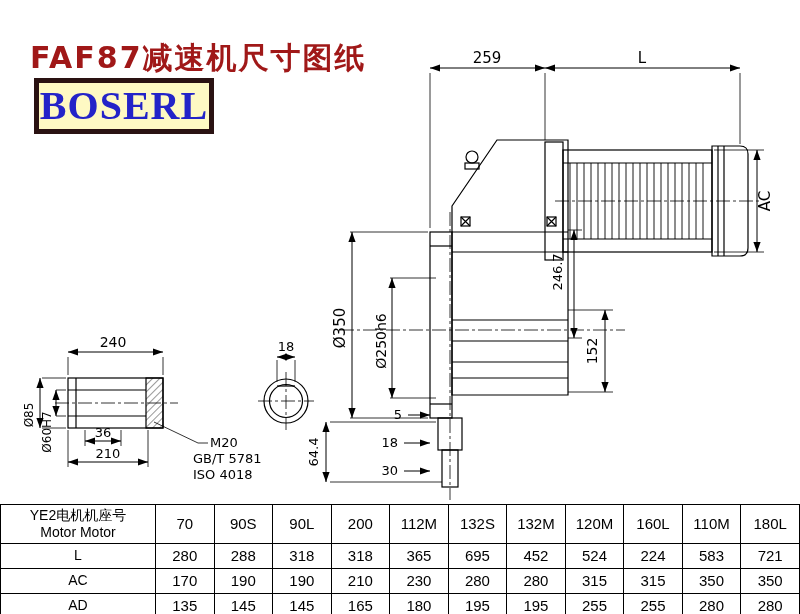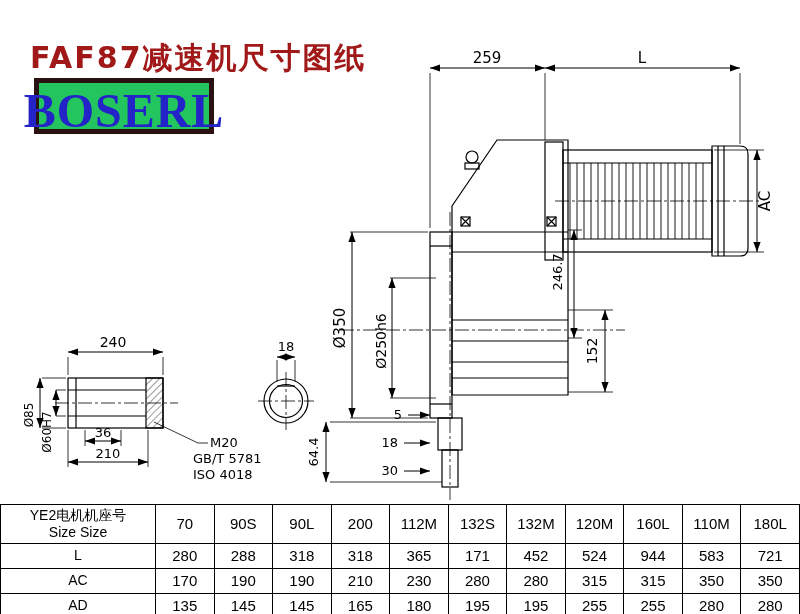--- a/index.html
+++ b/index.html
@@ -1,19 +1,19 @@
 <!DOCTYPE html>
 <html lang="zh" style="--title: #a01818; --logo_text: #2323c8; --logo_border: #2a1212; --line: #000000; --background: #ffffff;"><head>
 <meta charset="utf-8">
 <style>
   html,body{margin:0;padding:0;}
   body{width:800px;height:614px;overflow:hidden;background:var(--background,#fff);}
   .page{position:relative;width:800px;height:614px;background:var(--background,#fff);font-family:"Liberation Sans",sans-serif;}
   .title{position:absolute;top:10px;left:30px;font-size:30px;font-weight:700;letter-spacing:2px;color:var(--title,#a01818);font-family:"DejaVu Sans",sans-serif;margin-top:28px;}
-  .logo{position:absolute;top:78px;left:34px;width:170px;height:46px;border:5px solid var(--logo_border,#2a1212);display:flex;align-items:flex-start;justify-content:center;font-family:"Liberation Serif",serif;font-weight:700;font-size:48px;letter-spacing:1px;color:var(--logo_text,#2323c8);background:#22c55e;}
+  .logo{position:absolute;top:78px;left:34px;width:170px;height:46px;border:5px solid var(--logo_border,#2a1212);display:flex;align-items:flex-end;justify-content:center;font-family:"Liberation Serif",serif;font-weight:700;font-size:40px;letter-spacing:1px;color:var(--logo_text,#2323c8);background:#fef9c3;}
   svg.drawing{position:absolute;top:0;left:0;}
   svg.drawing text{font-family:"DejaVu Sans",sans-serif;fill:#000;font-size:13px;}
   svg.drawing text.big{font-size:15px;}
   svg.drawing text.mid{font-size:14px;}
   svg.drawing text.sm{font-size:12px;}
   .size-table{position:absolute;top:504px;left:0;width:800px;border-collapse:collapse;table-layout:fixed;font-size:15px;color:#000;background:#fff;}
   .size-table th,.size-table td{border:1px solid #000;text-align:center;vertical-align:middle;font-weight:400;height:24px;padding:0;}
   .size-table .first-col{width:154px;font-size:14px;line-height:1.2;text-align:center;}
   .size-table tr:first-child th{padding:2px 0;}
 </style>
@@ -136,45 +136,45 @@
     <text x="193" y="463" text-anchor="start">GB/T 5781</text>
     <text x="193" y="479" text-anchor="start">ISO 4018</text>
     <text x="286" y="351" text-anchor="middle">18</text>
   </svg>
 
   <table class="size-table">
       <tbody>
         <tr>
           <th class="first-col">
             <div>YE2电机机座号</div>
-            <div>Size Size</div>
+            <div>Motor Motor</div>
           </th>
           <th>70</th>
           <th>90S</th>
           <th>90L</th>
           <th>200</th>
           <th>112M</th>
           <th>132S</th>
           <th>132M</th>
           <th>120M</th>
           <th>160L</th>
           <th>110M</th>
           <th>180L</th>
         </tr>
         <tr>
           <th class="first-col">L</th>
           <td>280</td>
           <td>288</td>
           <td>318</td>
           <td>318</td>
           <td>365</td>
-          <td>171</td>
+          <td>695</td>
           <td>452</td>
           <td>524</td>
-          <td>944</td>
+          <td>224</td>
           <td>583</td>
           <td>721</td>
         </tr>
         <tr>
           <th class="first-col">AC</th>
           <td>170</td>
           <td>190</td>
           <td>190</td>
           <td>210</td>
           <td>230</td>

